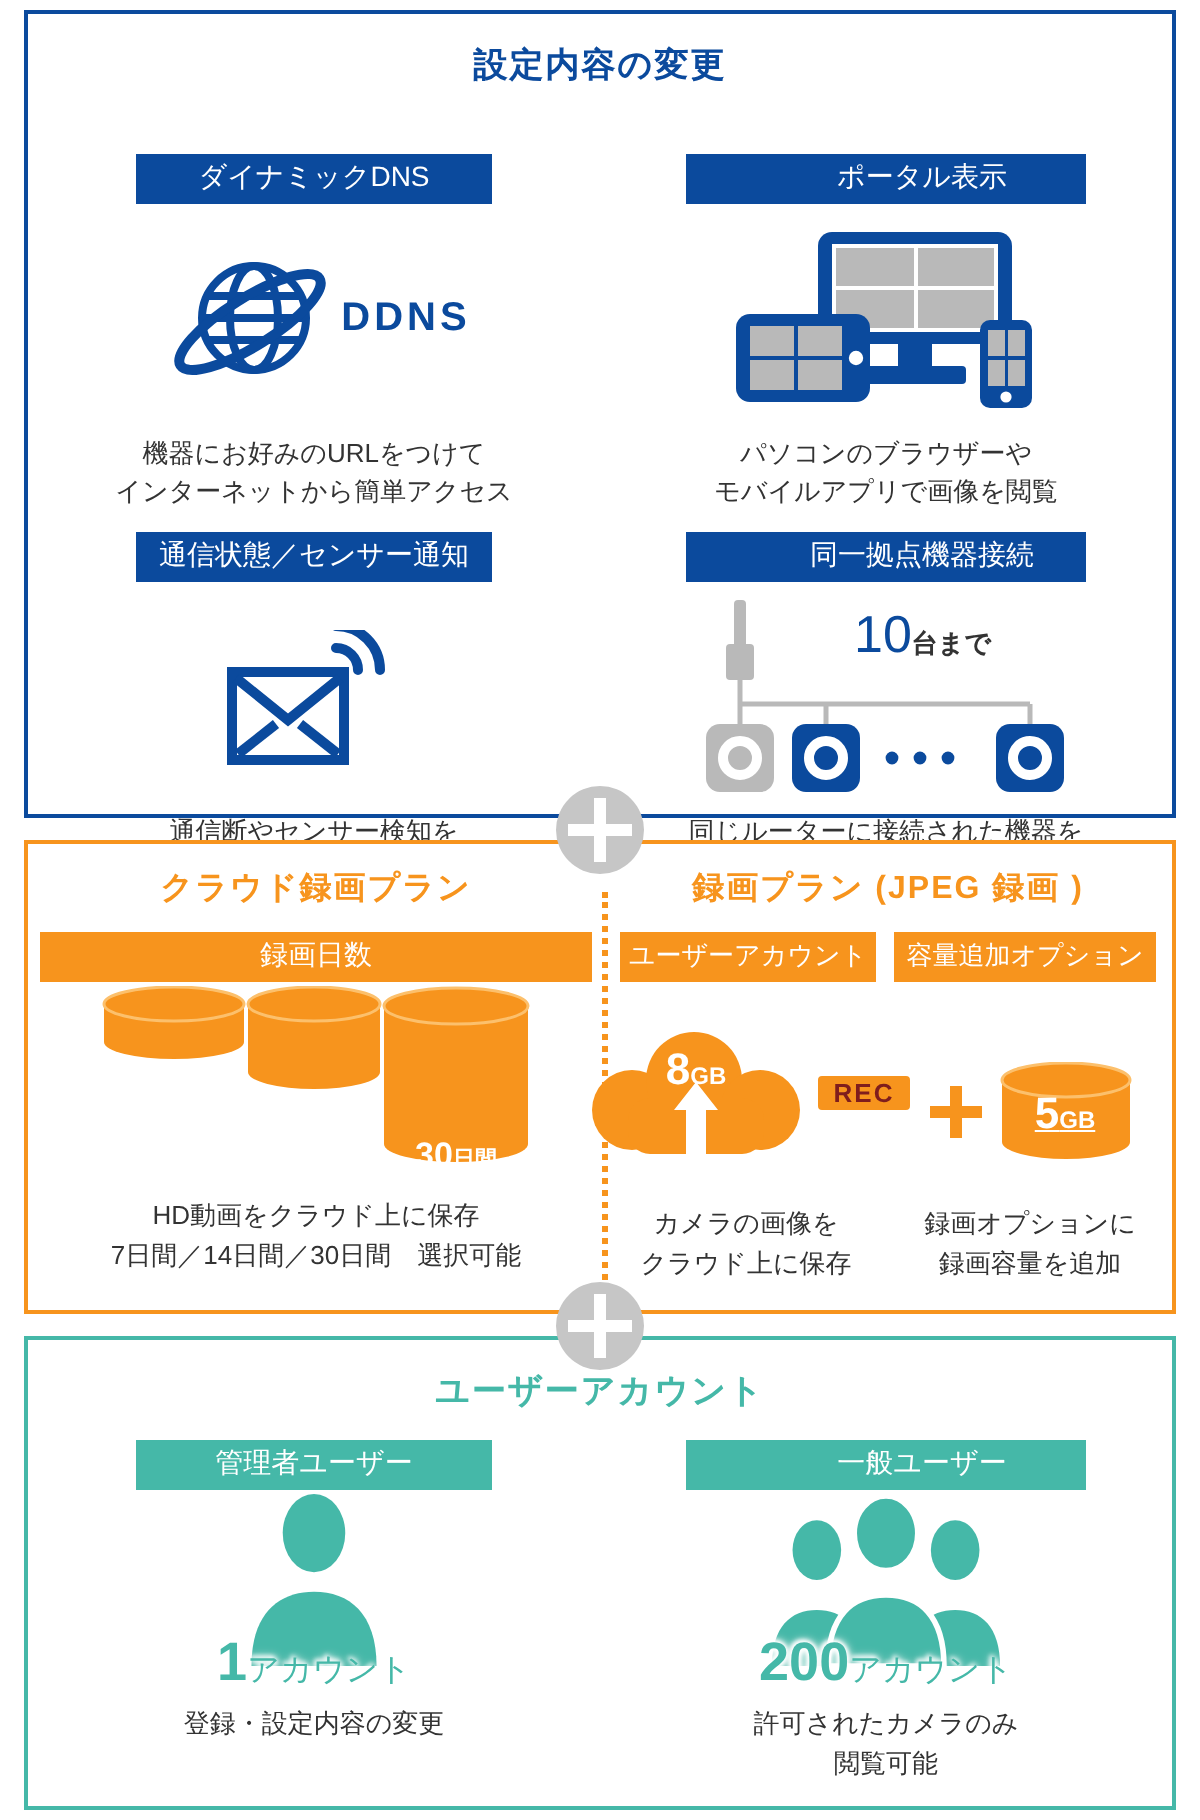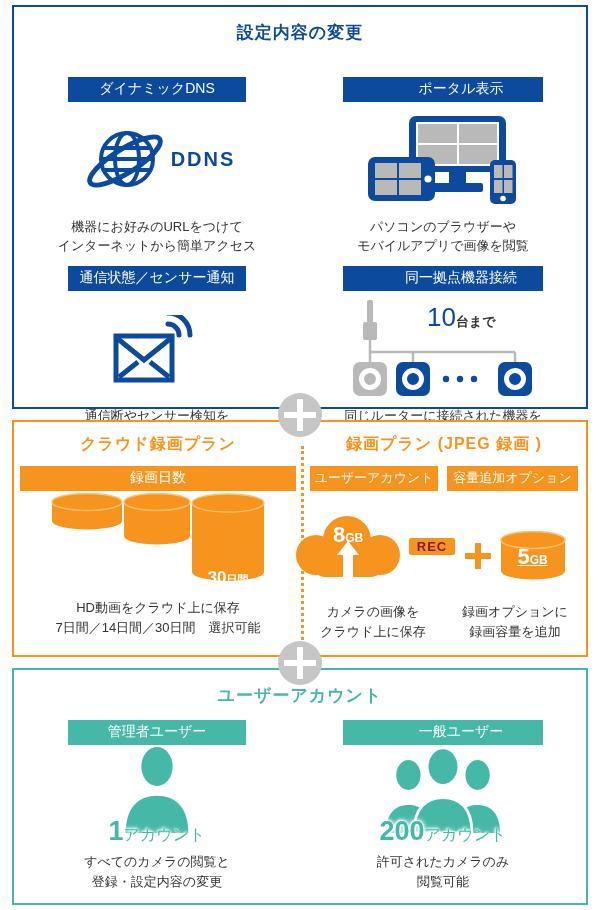--- a/index.html
+++ b/index.html
@@ -337,21 +337,20 @@
         <div class="acct-iconbox">
           <svg width="76" height="86" viewBox="0 0 76 88">
             <ellipse cx="38" cy="20" rx="16" ry="20" fill="#45b8a8"></ellipse>
             <path d="M6,88 C6,61 20,50 38,50 C56,50 70,61 70,88 Z" fill="#45b8a8"></path>
           </svg>
         </div>
         <div class="acct-count">
           <span class="acct-num">1</span><span class="acct-suf">アカウント</span>
         </div>
         <div class="acct-caption">
-          <div>すべてのカメラの閲覧と</div>
           <div>登録・設定内容の変更</div>
         </div>
       </div>
 
       <div class="cell">
         <div class="badge b-teal w200">一般ユーザー</div>
         <div class="acct-iconbox">
           <svg width="150" height="86" viewBox="0 0 150 92">
             <ellipse cx="38" cy="30" rx="13" ry="16" fill="#45b8a8"></ellipse>
             <path d="M14,92 C14,71 24,62 38,62 C52,62 61,70 61,92 Z" fill="#45b8a8"></path>

